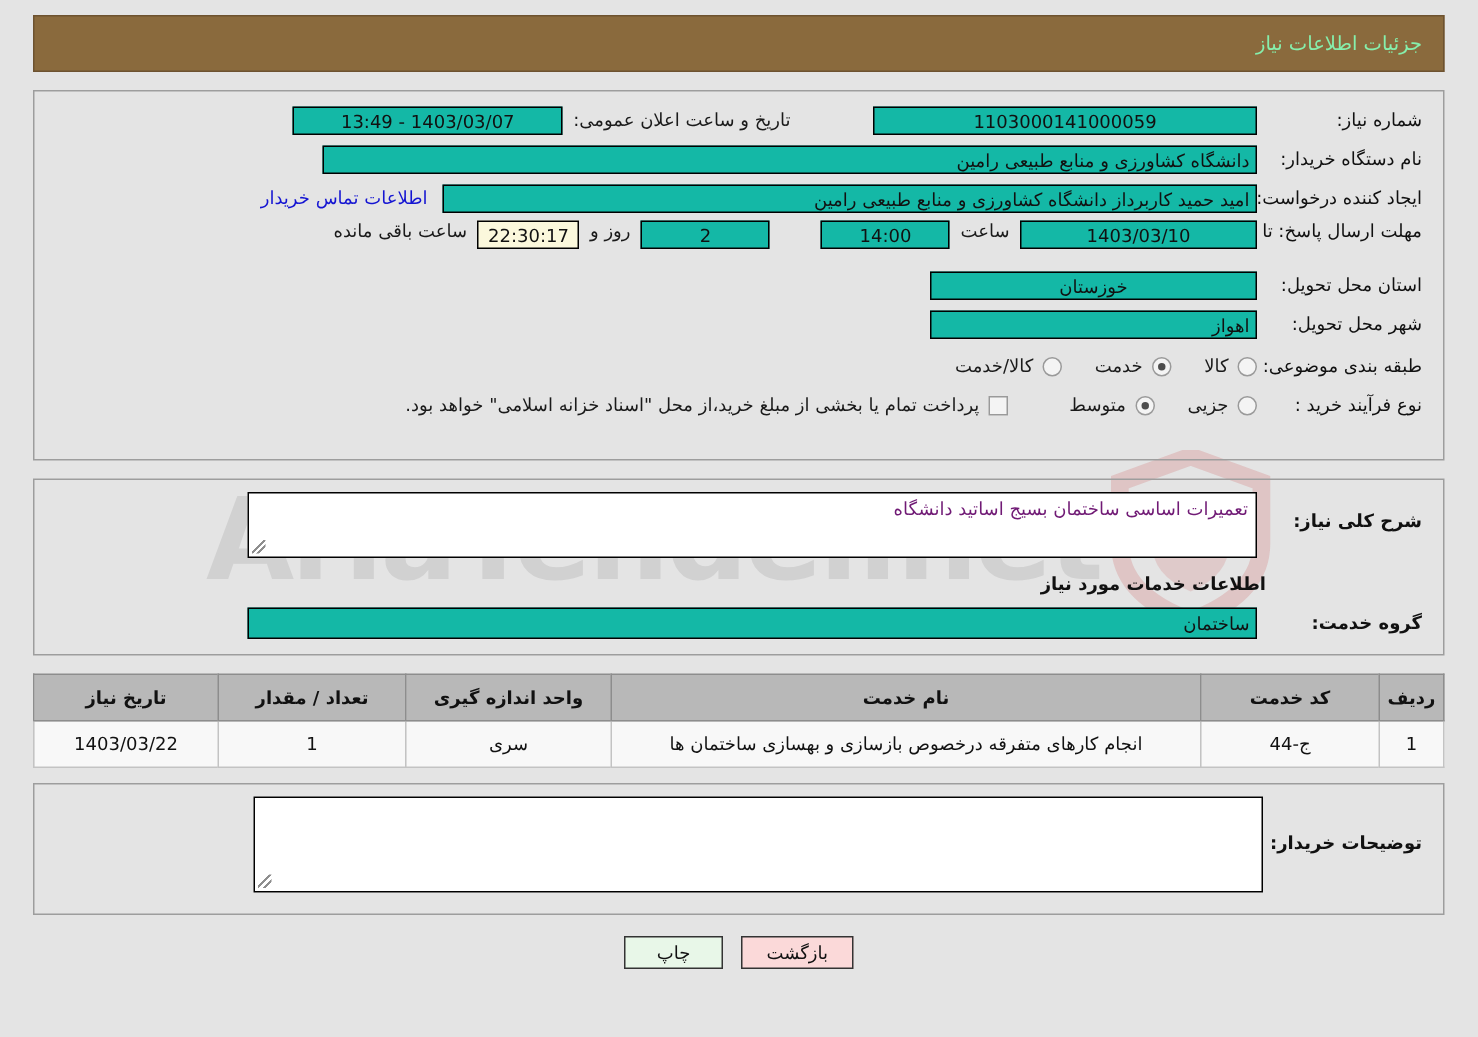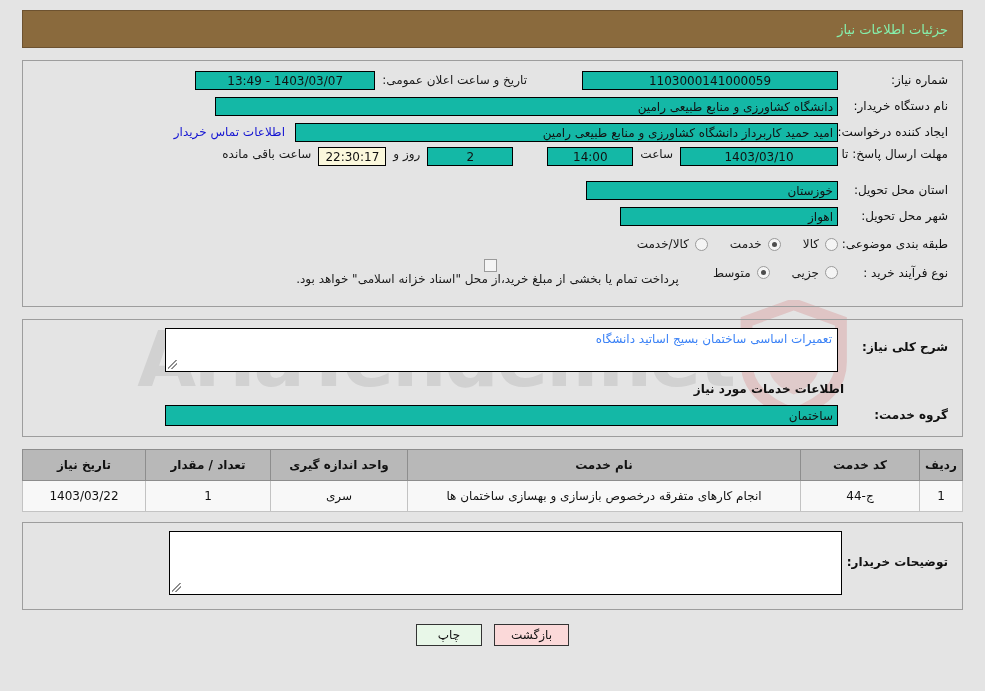--- a/index.html
+++ b/index.html
@@ -164,21 +164,21 @@
 
   
   .ta {
     border: 1px solid #000;
     background: #fff;
     box-sizing: border-box;
     position: relative;
     font-size: 12px;
     padding: 3px 5px;
     text-align: right;
-    color: #3b82f6;
+    color: #701a75;
     overflow: hidden;
   }
   .ta::after {
     content: "";
     position: absolute;
     left: 2px; bottom: 2px;
     width: 9px; height: 9px;
     background:
       linear-gradient(135deg, transparent 0 42%, #8e8e8e 42% 52%, transparent 52% 100%),
       linear-gradient(135deg, transparent 0 66%, #8e8e8e 66% 76%, transparent 76% 100%);
@@ -285,21 +285,21 @@
       <span class="inline-lbl">ساعت</span>
       <span class="fld center" style="width:86px;">14:00</span>
       <span class="fld center" style="width:86px;margin-right:34px;">2</span>
       <span class="inline-lbl">روز و</span>
       <span class="fld center cream" style="width:68px;">22:30:17</span>
       <span class="inline-lbl">ساعت باقی مانده</span>
     </div>
 
     <div class="row" style="margin-top:10px;">
       <span class="lbl w-right">استان محل تحویل:</span>
-      <span class="fld" style="width:252px;">خوزستان</span>
+      <span class="fld" style="width:218px;text-align:center;">خوزستان</span>
     </div>
 
     <div class="row">
       <span class="lbl w-right">شهر محل تحویل:</span>
       <span class="fld" style="width:218px;padding-left:37px;">اهواز</span>
     </div>
 
     <div class="row" style="margin-top:6px;">
       <span class="lbl w-right">طبقه بندی موضوعی:</span>
       <span class="opt-group">
@@ -323,21 +323,21 @@
       <span class="opt-group">
         <span class="opt">
           <span class="radio"></span>
           <span class="opt-label">جزیی</span>
         </span>
         <span class="opt">
           <span class="radio on"></span>
           <span class="opt-label">متوسط</span>
         </span>
       </span>
-      <span class="opt" style="margin-right:6px;margin-left:0;flex-direction:column;">
+      <span class="opt" style="margin-right:19px;margin-left:0;">
         <span class="checkbox"></span>
         <span class="opt-label">پرداخت تمام یا بخشی از مبلغ خرید،از محل "اسناد خزانه اسلامی" خواهد بود.</span>
       </span>
     </div>
   </div>
 
   <div class="panel mid">
     <div class="row" style="align-items:flex-start;">
       <span class="lbl" style="width:104px;padding-left:6px;padding-top:12px;font-weight:bold;">شرح کلی نیاز:</span>
       <span class="ta" style="width:673px;height:44px;">تعمیرات اساسی ساختمان بسیج اساتید دانشگاه</span>

